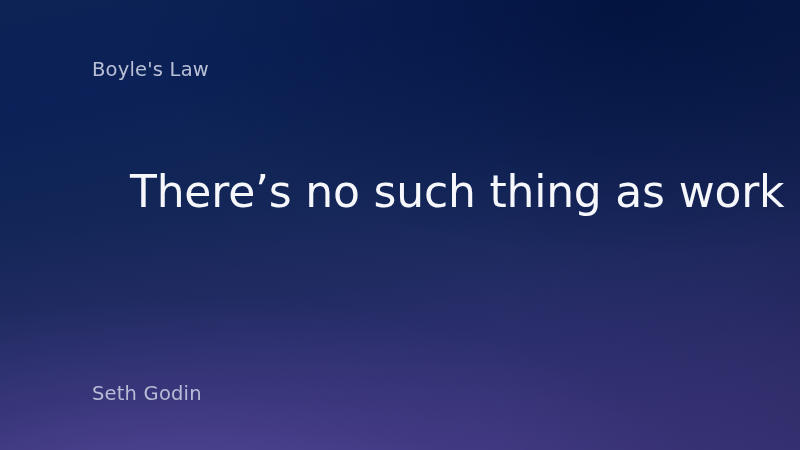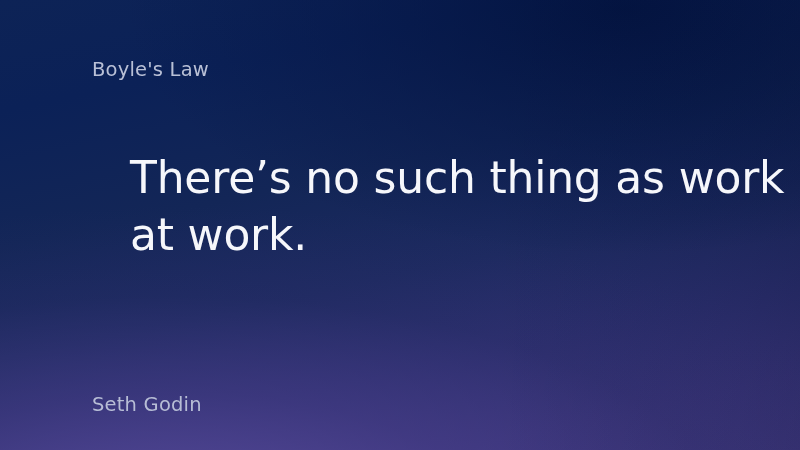--- a/index.html
+++ b/index.html
@@ -69,56 +69,55 @@
     font-weight: 400;
     letter-spacing: 0.2px;
     color: #b9c0d6;
     line-height: 1.2;
     white-space: nowrap;
   }
 
   #quote-text {
     position: absolute;
     left: 74px;
-    top: 97px;
+    top: 111px;
     width: 660px;
     font-size: 44px;
     font-weight: 400;
     line-height: 57px;
     letter-spacing: -0.2px;
     color: #f6f7fb;
     margin-top: 36px;
   }
   #quote-text .ln {
     display: block;
     white-space: nowrap;
   }
 
   #attribution {
     position: absolute;
     left: 76px;
-    top: 377px;
+    top: 366px;
     font-size: 19.5px;
     font-weight: 400;
     letter-spacing: 0.2px;
     color: #b7bdd5;
     line-height: 1.2;
     white-space: nowrap;
   }
 </style>
 </head>
 <body>
 
 <div id="quote-card">
 
   <div class="content">
 
     <div id="eyebrow">Boyle's Law</div>
 
     <blockquote id="quote-text">
       <span class="ln">There’s no such thing as work</span>
-      <span class="ln">at work.</span>
     </blockquote>
 
     <div id="attribution">Seth Godin</div>
 
   </div>
 </div>
 
 </body></html>

